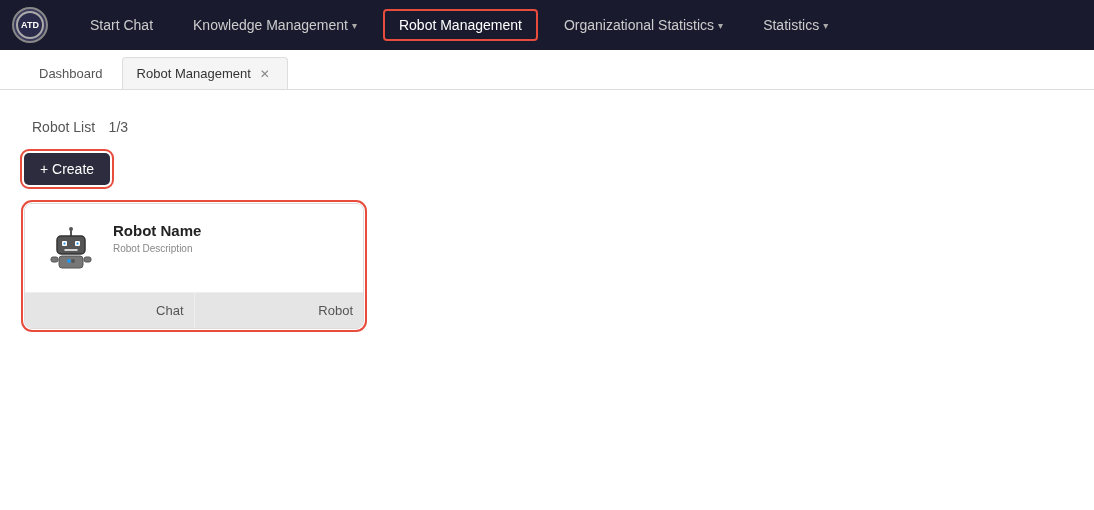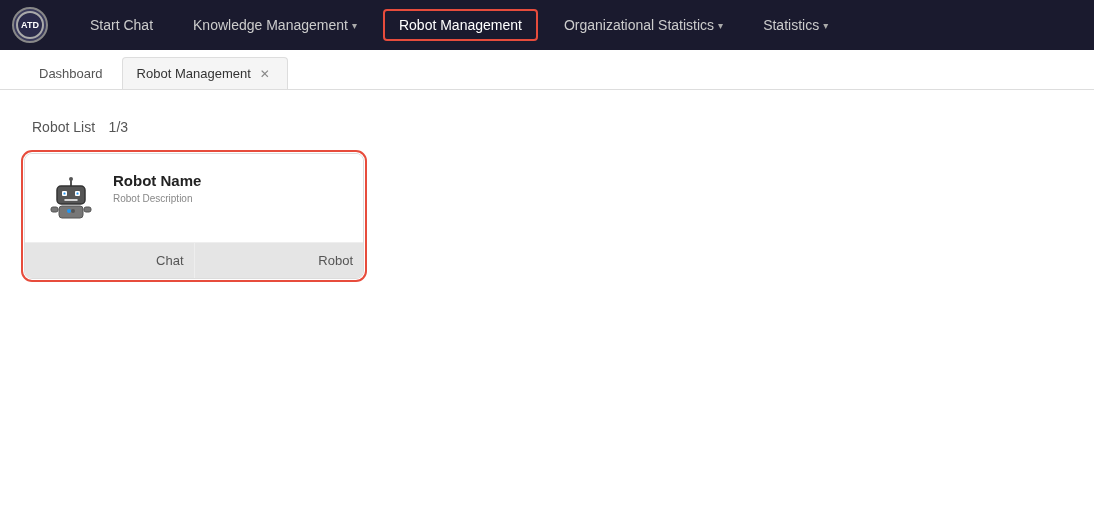--- a/index.html
+++ b/index.html
@@ -223,20 +223,23 @@
     <span class="close-btn">✕</span>
   </div>
 </div>
 
 <div class="main-content">
   <div class="page-title">
     <span>Robot List</span>
     <span>1/3</span>
   </div>
 
+  <button class="create-btn">
+    <span>+ Create</span>
+  </button>
 
   <div class="robot-card">
     <div class="robot-card-body">
       <div class="robot-icon">
         <svg class="robot-svg" viewBox="0 0 48 48" fill="none" xmlns="http://www.w3.org/2000/svg">
 
           <line x1="24" y1="6" x2="24" y2="12" stroke="#555" stroke-width="2"></line>
           <circle cx="24" cy="5" r="2" fill="#555"></circle>
 
           <rect x="10" y="12" width="28" height="18" rx="4" fill="#555" stroke="#333" stroke-width="1.5"></rect>

